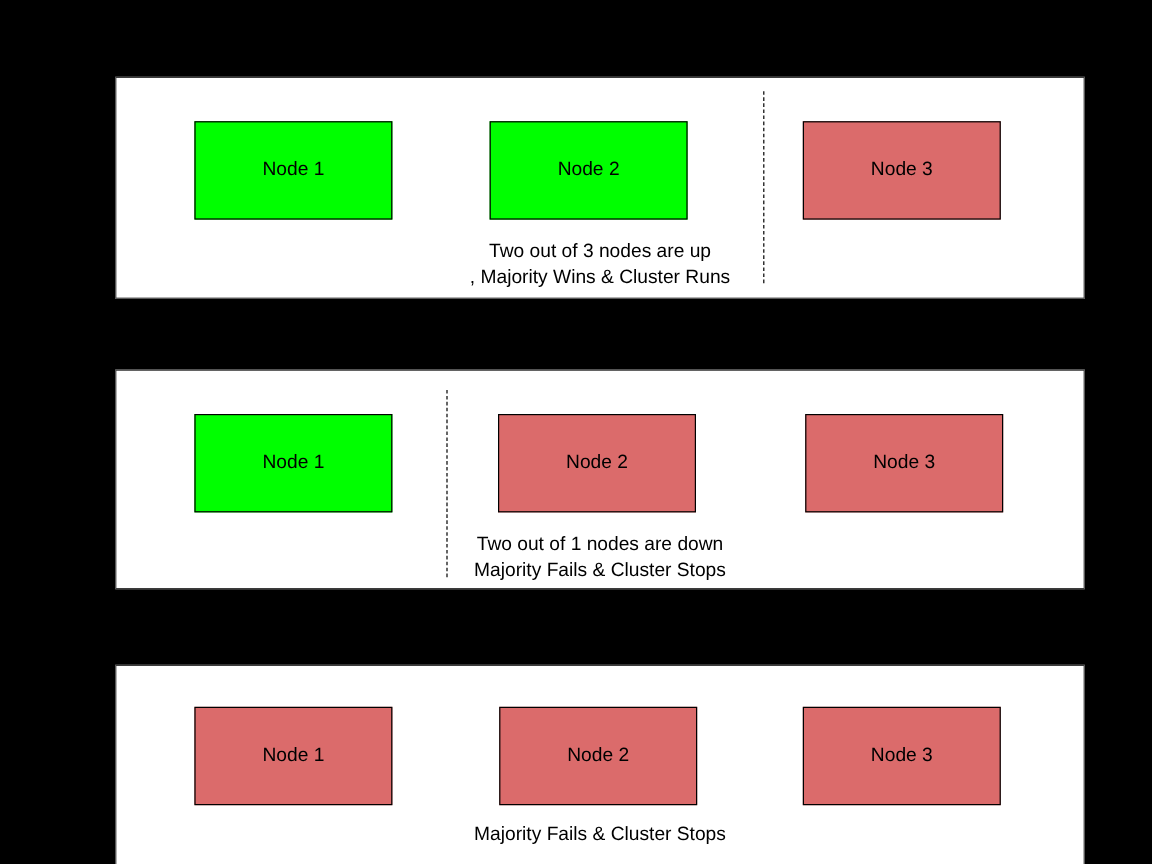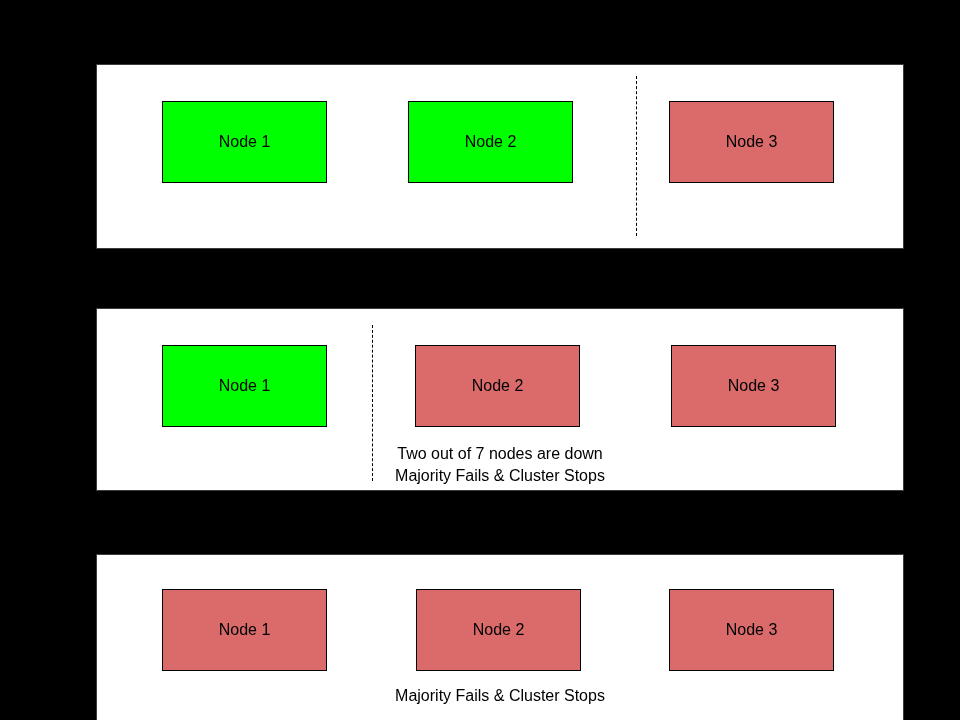--- a/index.html
+++ b/index.html
@@ -86,35 +86,39 @@
     <div class="node n1" style="background: rgb(0, 255, 0);">
       <span>Node 1</span>
     </div>
     <div class="node n2" style="background: rgb(0, 255, 0);">
       <span>Node 2</span>
     </div>
     <div class="node n3" style="background: rgb(219, 107, 107);">
       <span>Node 3</span>
     </div>
     <div class="divider"></div>
+    <div class="caption">
+      <div>Two out of 3 nodes are up</div>
+      <div>, Majority Wins &amp; Cluster Runs</div>
+    </div>
   </section>
 
   <section class="panel p2">
     <div class="node n1" style="background: rgb(0, 255, 0);">
       <span>Node 1</span>
     </div>
     <div class="node n2" style="background: rgb(219, 107, 107);">
       <span>Node 2</span>
     </div>
     <div class="node n3" style="background: rgb(219, 107, 107);">
       <span>Node 3</span>
     </div>
     <div class="divider"></div>
     <div class="caption">
-      <div>Two out of 7 nodes are down</div>
+      <div>Two out of 1 nodes are down</div>
       <div>Majority Fails &amp; Cluster Stops</div>
     </div>
   </section>
 
   <section class="panel p3">
     <div class="node n1" style="background: rgb(219, 107, 107);">
       <span>Node 1</span>
     </div>
     <div class="node n2" style="background: rgb(219, 107, 107);">
       <span>Node 2</span>

